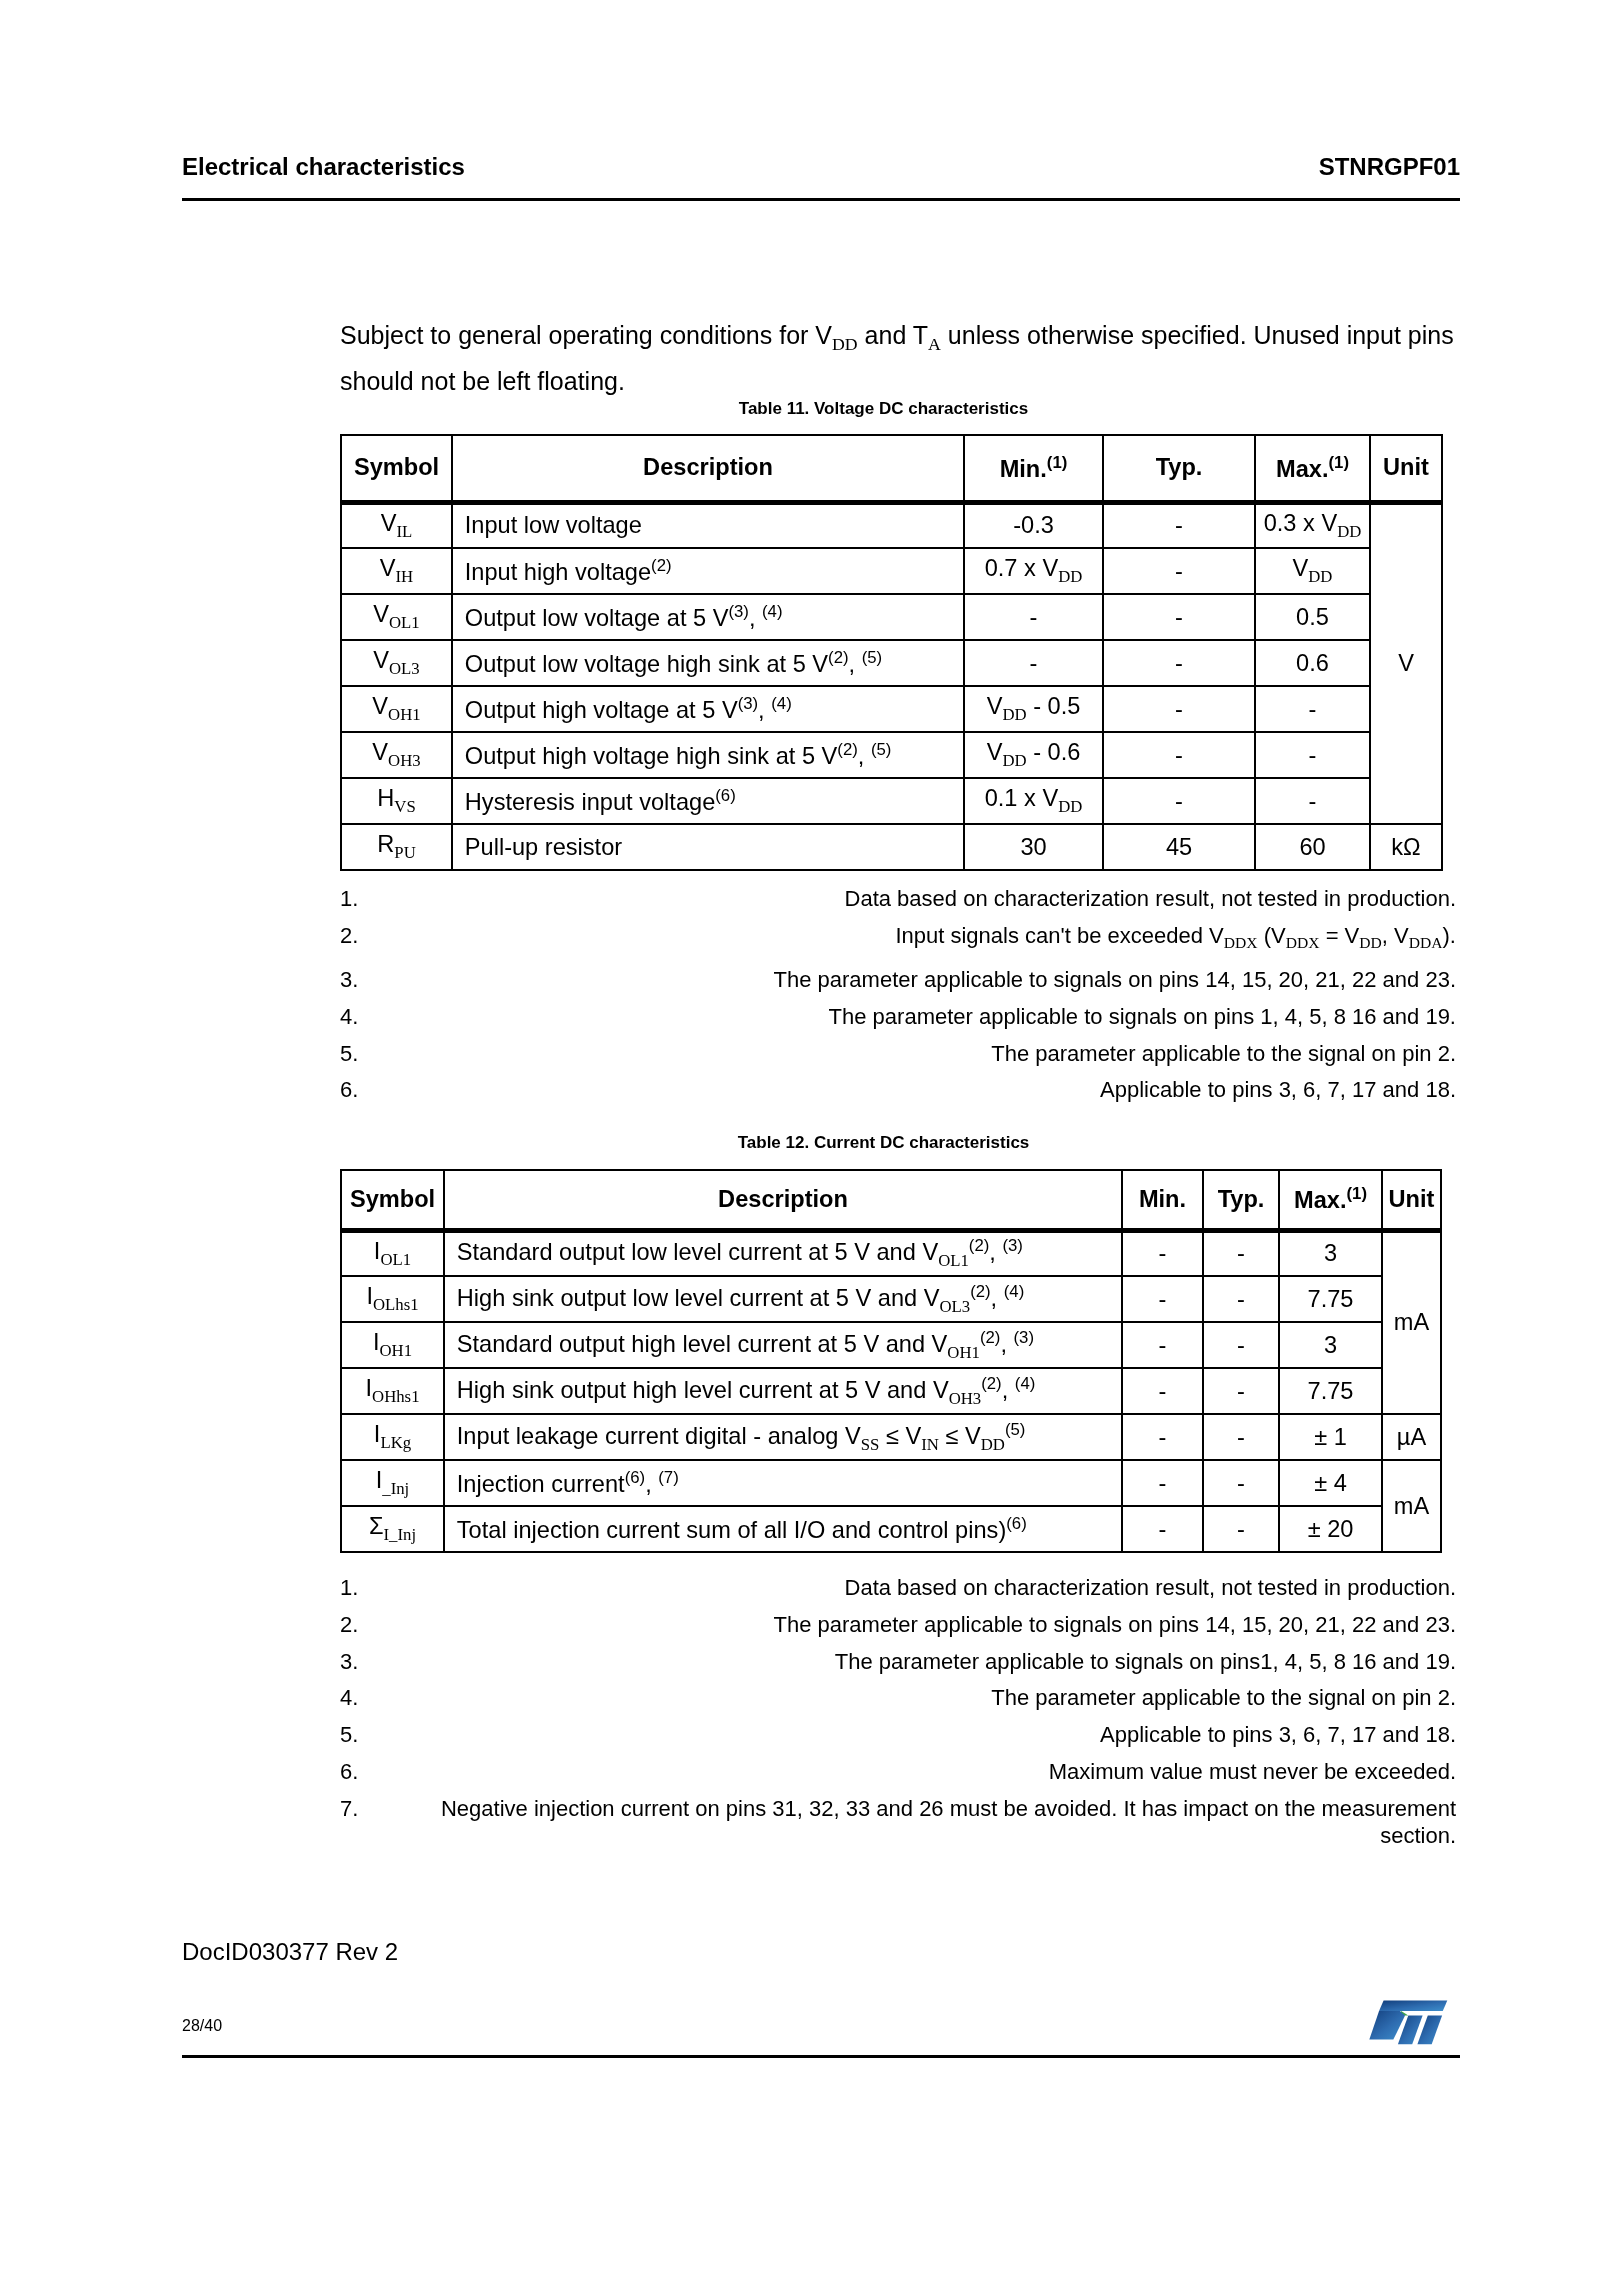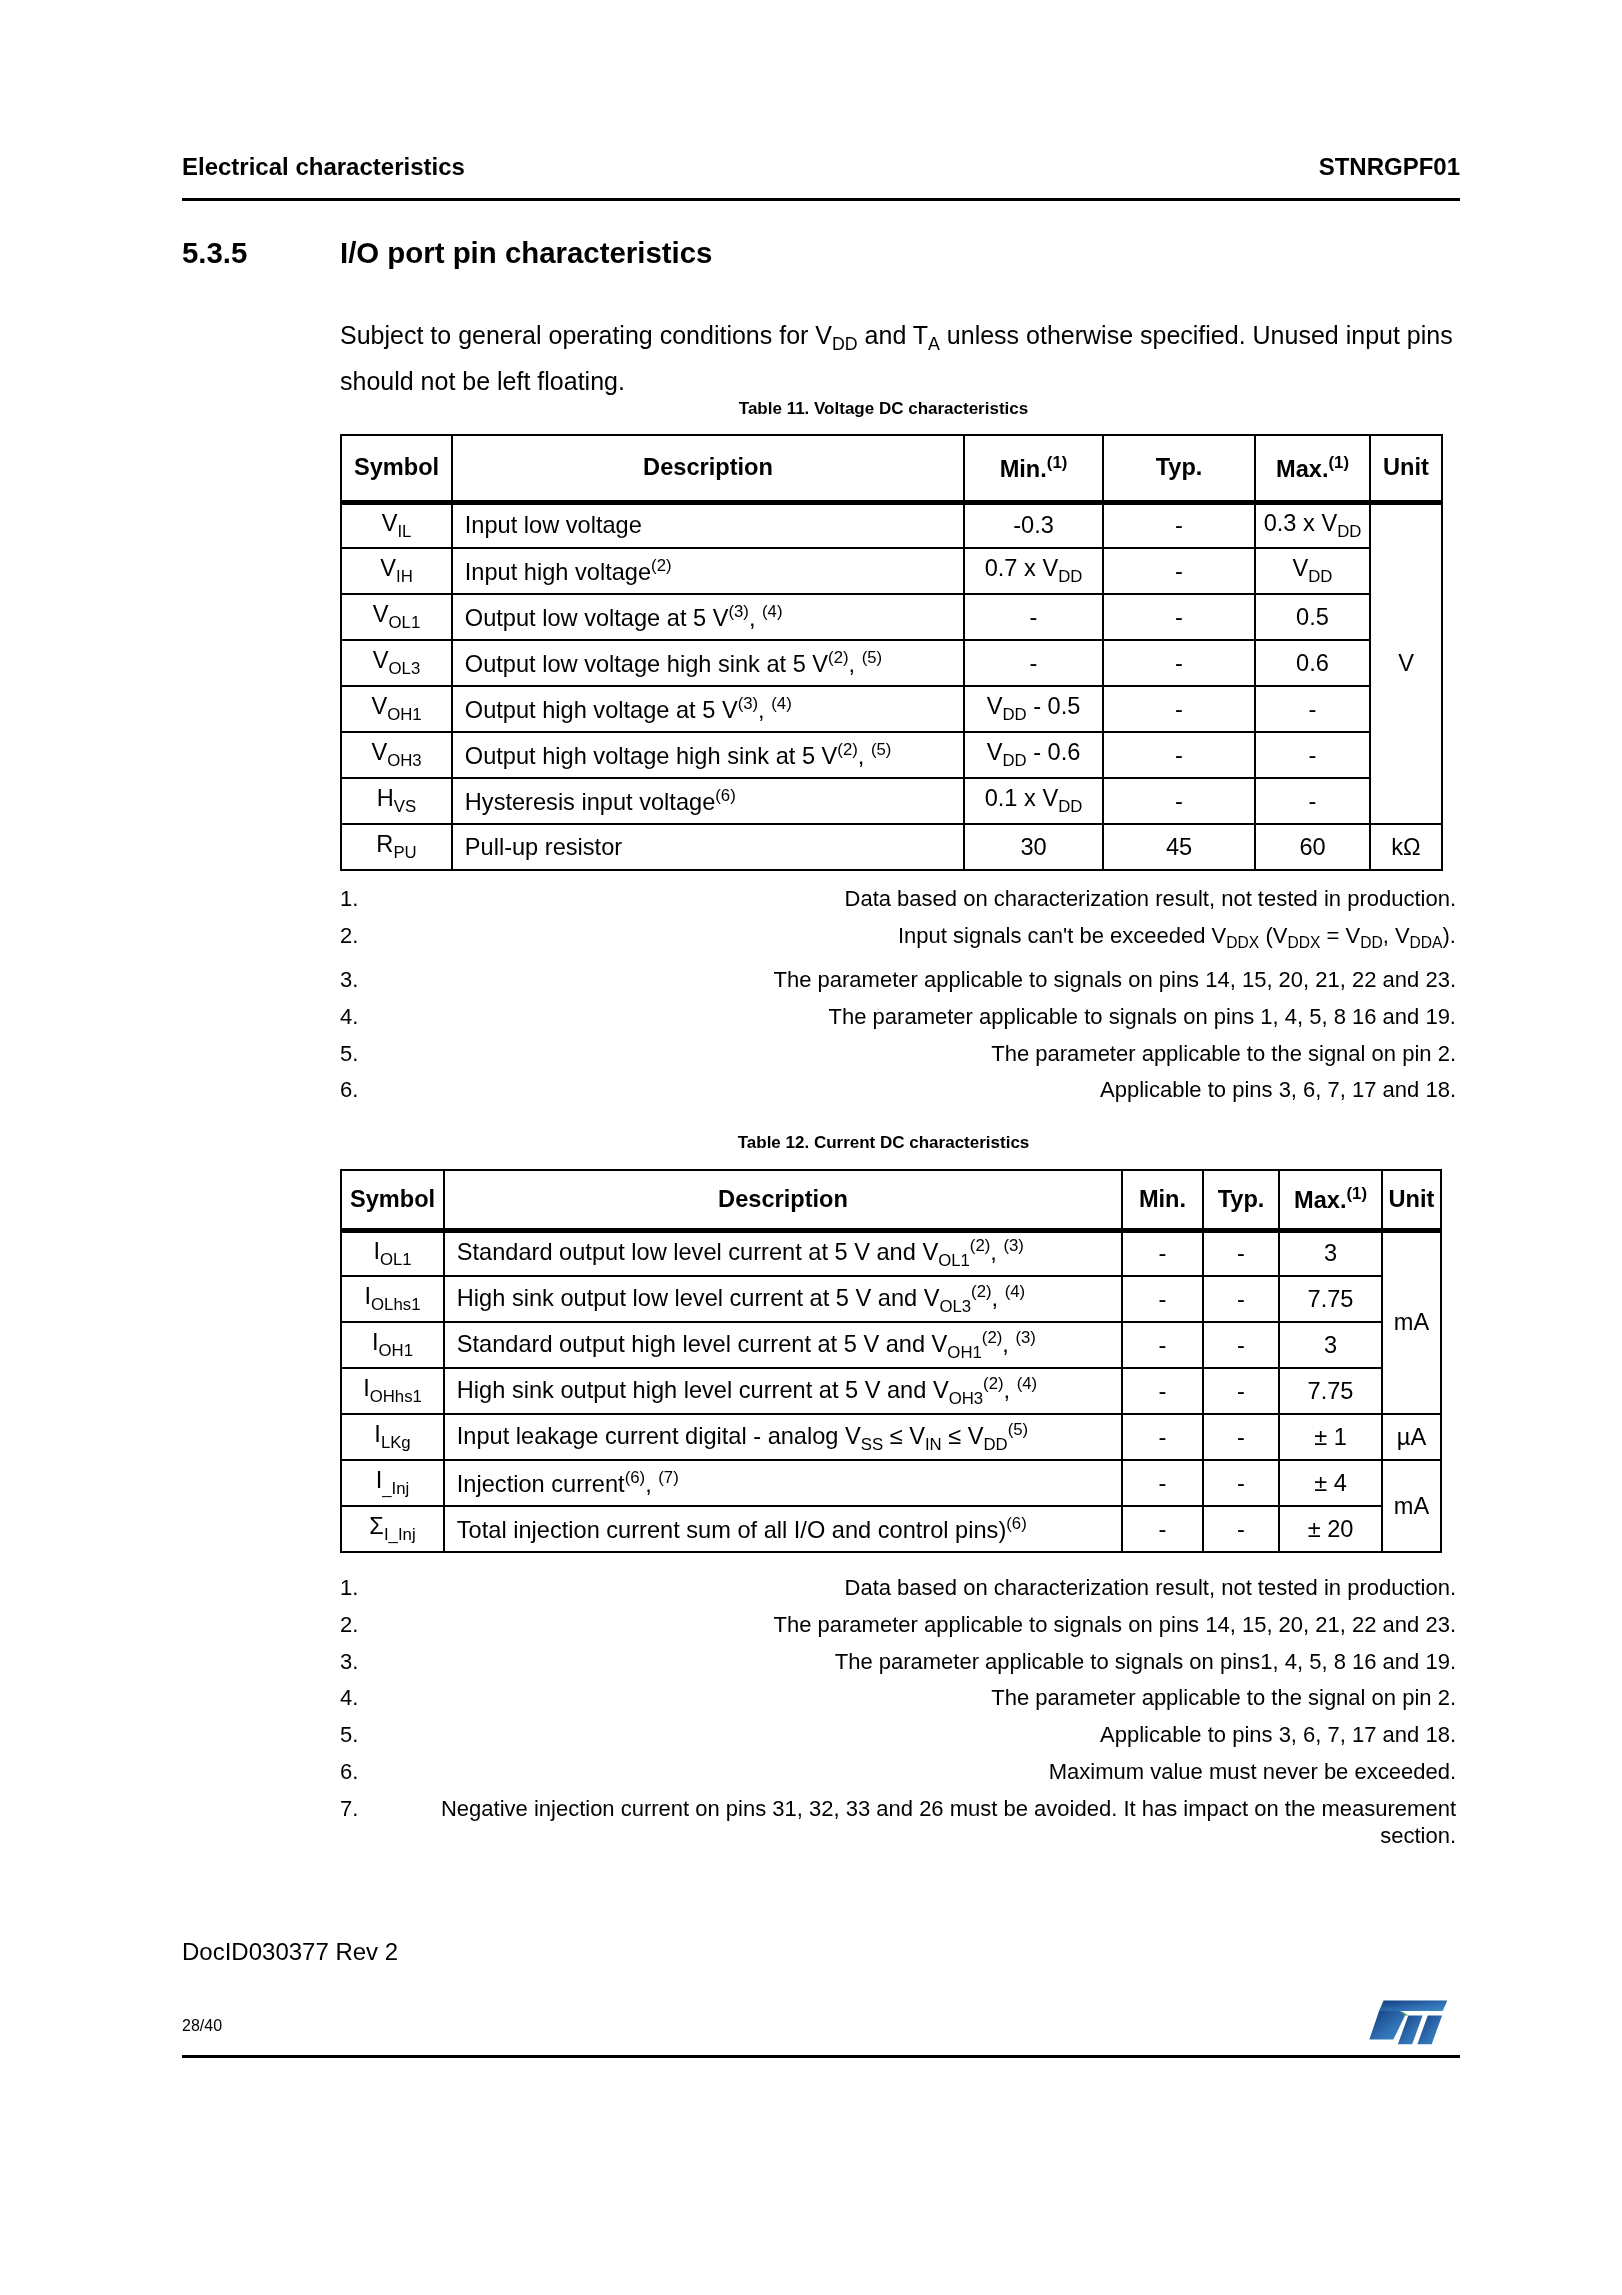--- a/index.html
+++ b/index.html
@@ -28,21 +28,21 @@
   #t12{top:1169px;}
   th,td{border:2px solid #000;padding:0;overflow:hidden;}
   table{border:2.6px solid #000;}
   thead th{font-weight:bold;text-align:center;border-bottom:5.2px solid #000;}
   #t11 thead tr{height:67px;}
   #t11 tbody tr{height:46px;}
   #t12 thead tr{height:60px;}
   #t12 tbody tr{height:46px;}
   td.sym,td.num,td.unit{text-align:center;}
   td.desc{text-align:left;padding:0 6.5px 0 11.8px;}
-  sub{font-size:71%;}
+  sub{font-size:71%;font-family:Liberation Serif, serif;}
   sup{font-size:71%;}
   
   .fnotes{position:absolute;left:340px;width:1116px;font-size:22px;}
   #fn11{top:885px;}
   #fn12{top:1574px;}
   .fn{display:flex;margin-bottom:9.8px;line-height:27px;}
   .fn-num{flex:0 0 43px;}
   .fn-text{flex:1;text-align:right;}
   
   .footer-page{position:absolute;left:182px;top:2017px;font-size:16px;}
@@ -54,24 +54,20 @@
 <body>
 
 <div class="page">
 
   <div class="hdr">
     <span>Electrical characteristics</span>
     <span>STNRGPF01</span>
   </div>
   <div class="hdr-rule"></div>
 
-  <div class="sec">
-    <span class="sec-num">5.3.5</span>
-    <span>I/O port pin characteristics</span>
-  </div>
 
   <p class="intro">Subject to general operating conditions for V<sub>DD</sub> and T<sub>A</sub> unless otherwise specified. Unused input pins should not be left floating.</p>
 
   <div class="tbl-title" id="t11-title">Table 11. Voltage DC characteristics</div>
   <table id="t11">
     <colgroup>
       <col style="width:111px">
         <col style="width:512px">
         <col style="width:139px">
       <col style="width:152px">

